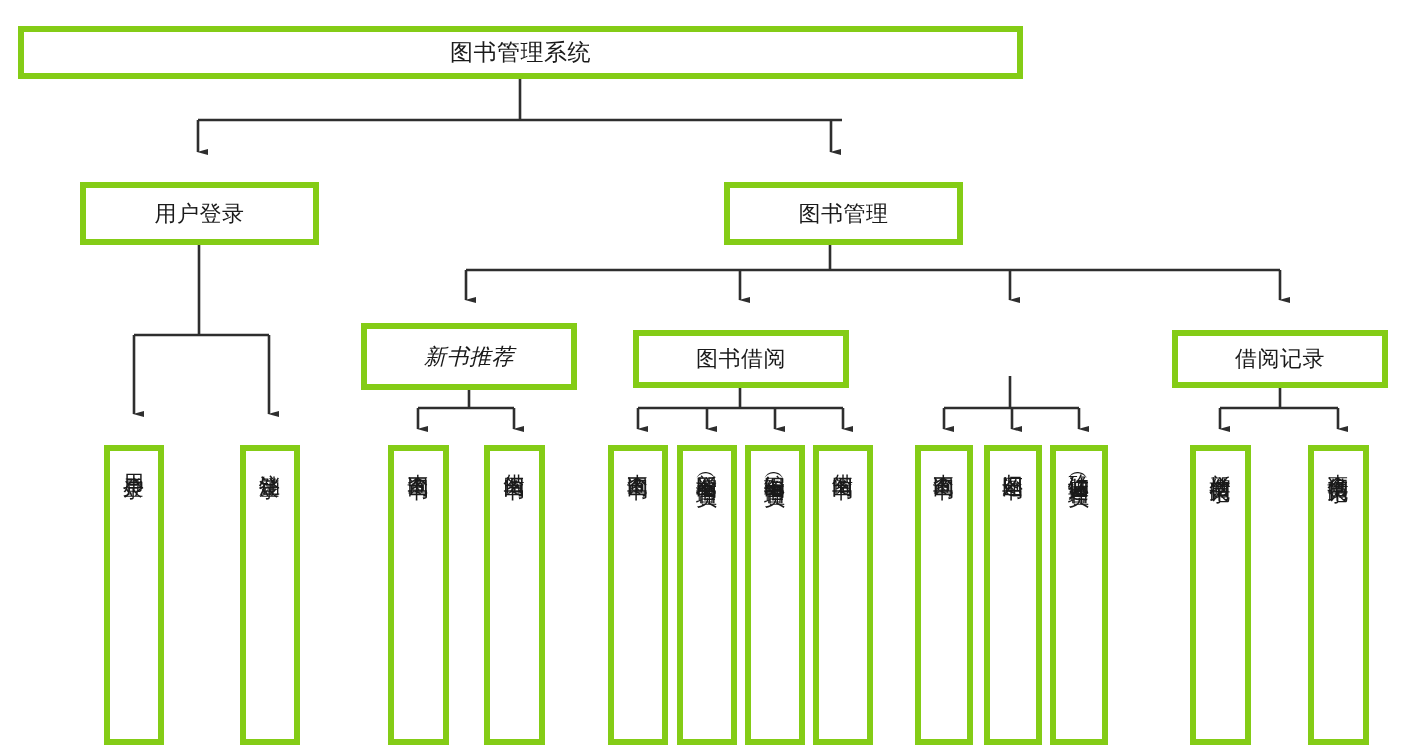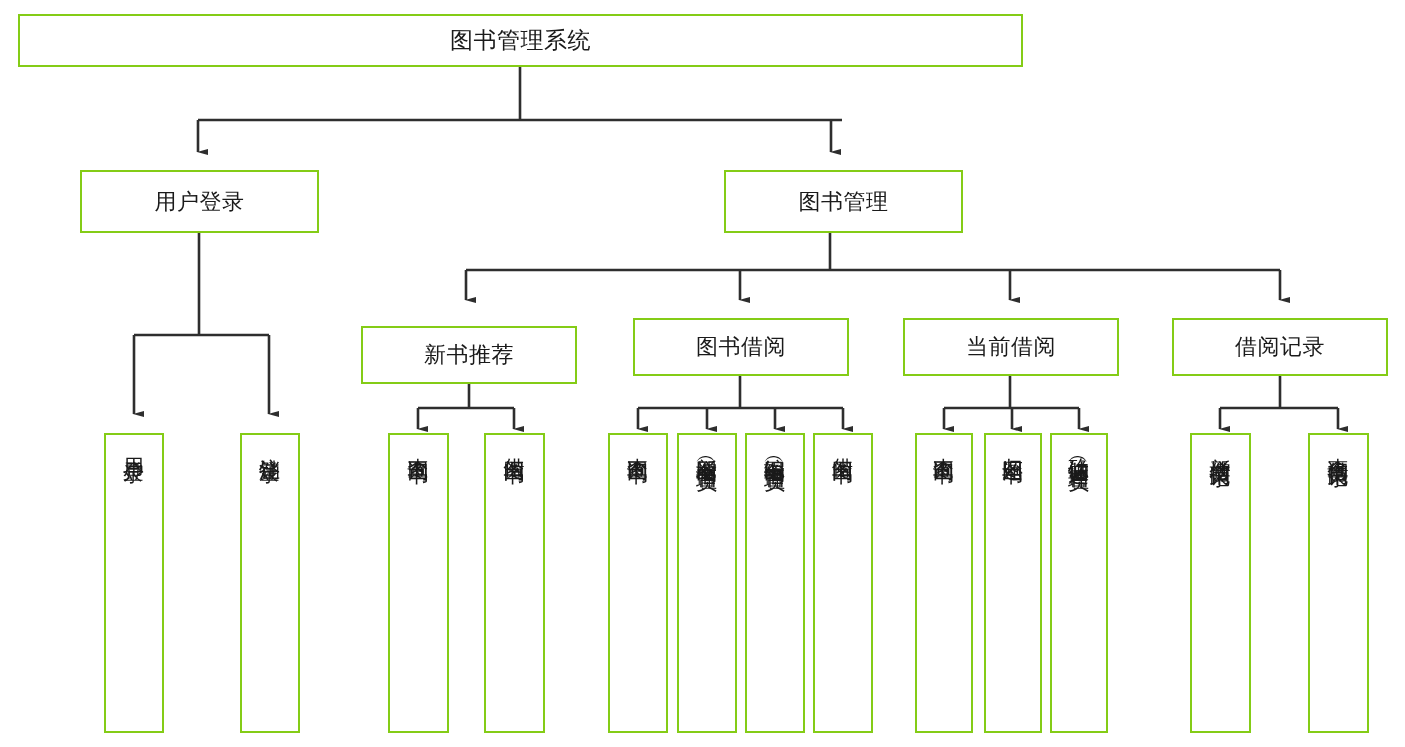--- a/index.html
+++ b/index.html
@@ -21,27 +21,28 @@
     position: absolute;
     left: 0;
     top: 0;
     width: 1405px;
     height: 747px;
     pointer-events: none;
   }
   .node {
     position: absolute;
     box-sizing: border-box;
-    border: 2px solid #84cc16;
+    border: 6px solid #84cc16;
     background: #ffffff;
     display: flex;
     align-items: center;
     justify-content: center;
     color: #1a1a1a;
     line-height: 1.18;
+    margin-top: 12px;
   }
   .node.horiz {
     font-size: 22px;
     letter-spacing: 0.5px;
   }
   .node.root {
     font-size: 23px;
   }
   .node.vert {
     align-items: flex-start;
@@ -126,28 +127,25 @@
     <span>图书管理系统</span>
   </div>
 
   <div class="node horiz" style="left:80px; top:170px; width:239px; height:63px;">
     <span>用户登录</span>
   </div>
   <div class="node horiz" style="left:724px; top:170px; width:239px; height:63px;">
     <span>图书管理</span>
   </div>
 
-  <div class="node horiz" style="left:361px; top:326px; width:216px; height:58px;">
+  <div class="node horiz" style="left:361px; top:311px; width:216px; height:67px;font-style:italic;">
     <span>新书推荐</span>
   </div>
   <div class="node horiz" style="left:633px; top:318px; width:216px; height:58px;">
     <span>图书借阅</span>
-  </div>
-  <div class="node horiz" style="left:903px; top:318px; width:216px; height:58px;">
-    <span>当前借阅</span>
   </div>
   <div class="node horiz" style="left:1172px; top:318px; width:216px; height:58px;">
     <span>借阅记录</span>
   </div>
 
   <div class="node vert" style="left:104px; top:433px; width:60px; height:300px;">
     <span class="vlabel">用户登录</span>
   </div>
   <div class="node vert" style="left:240px; top:433px; width:60px; height:300px;">
     <span class="vlabel">注销登录</span>

